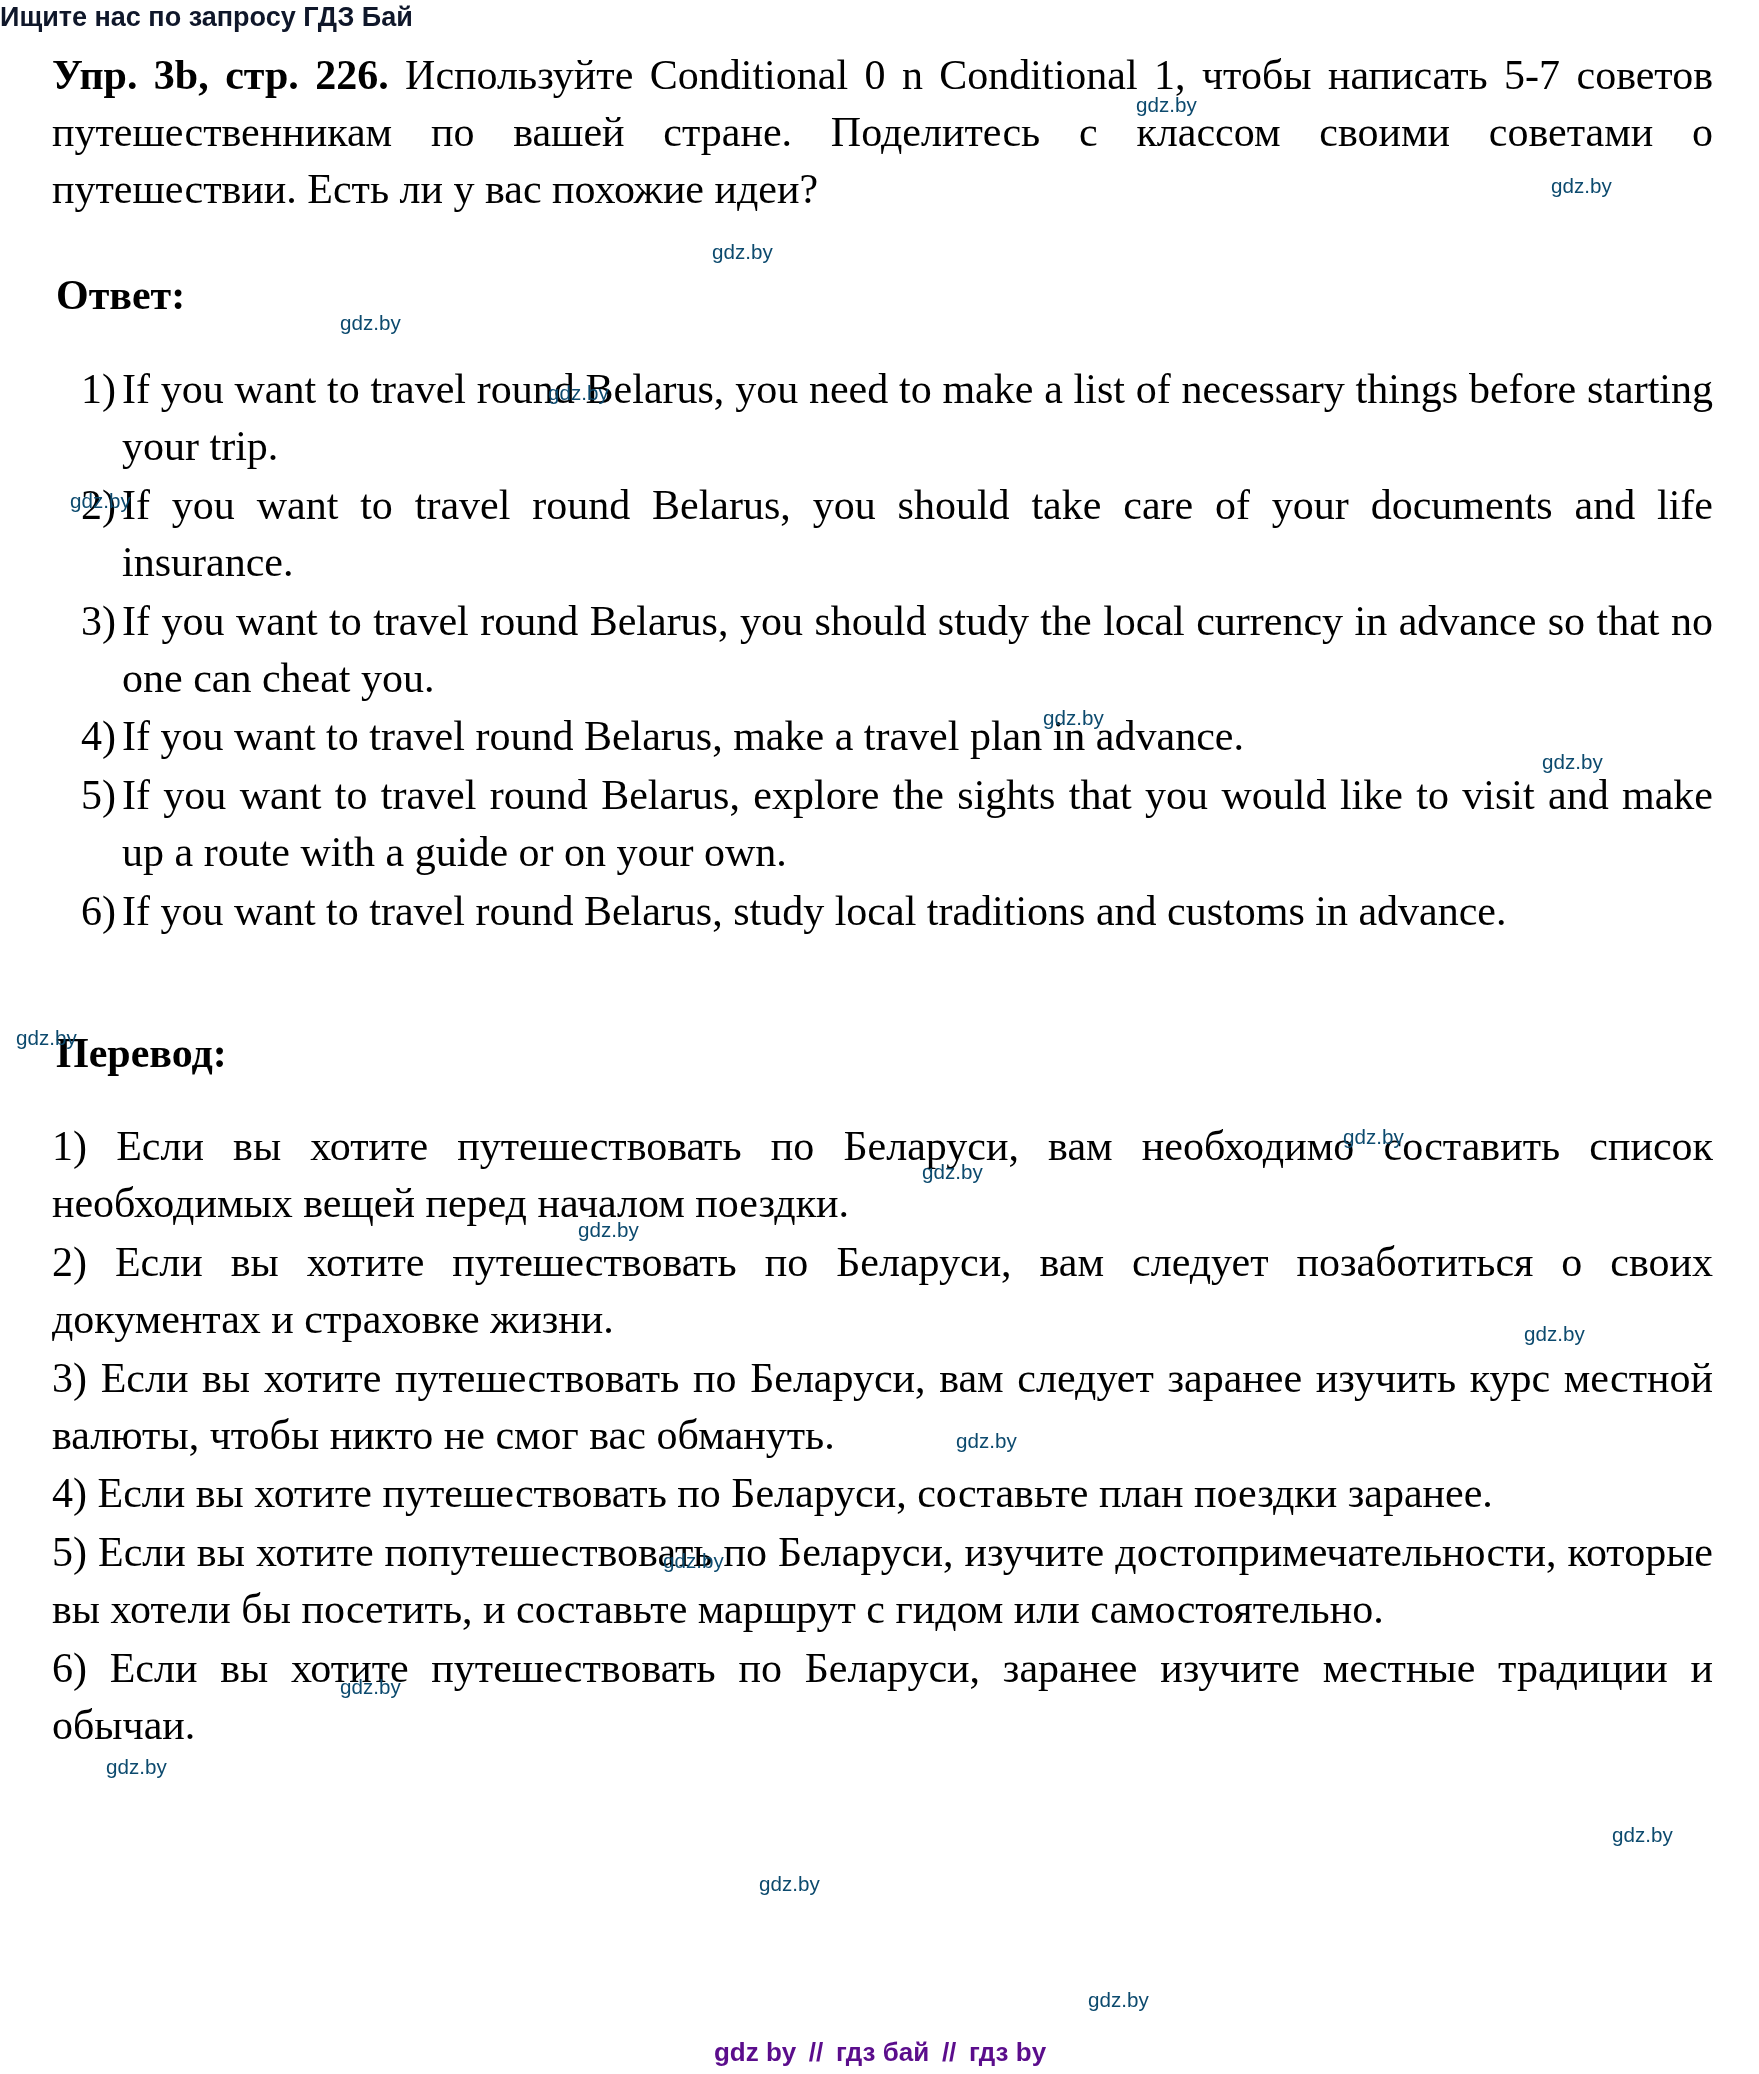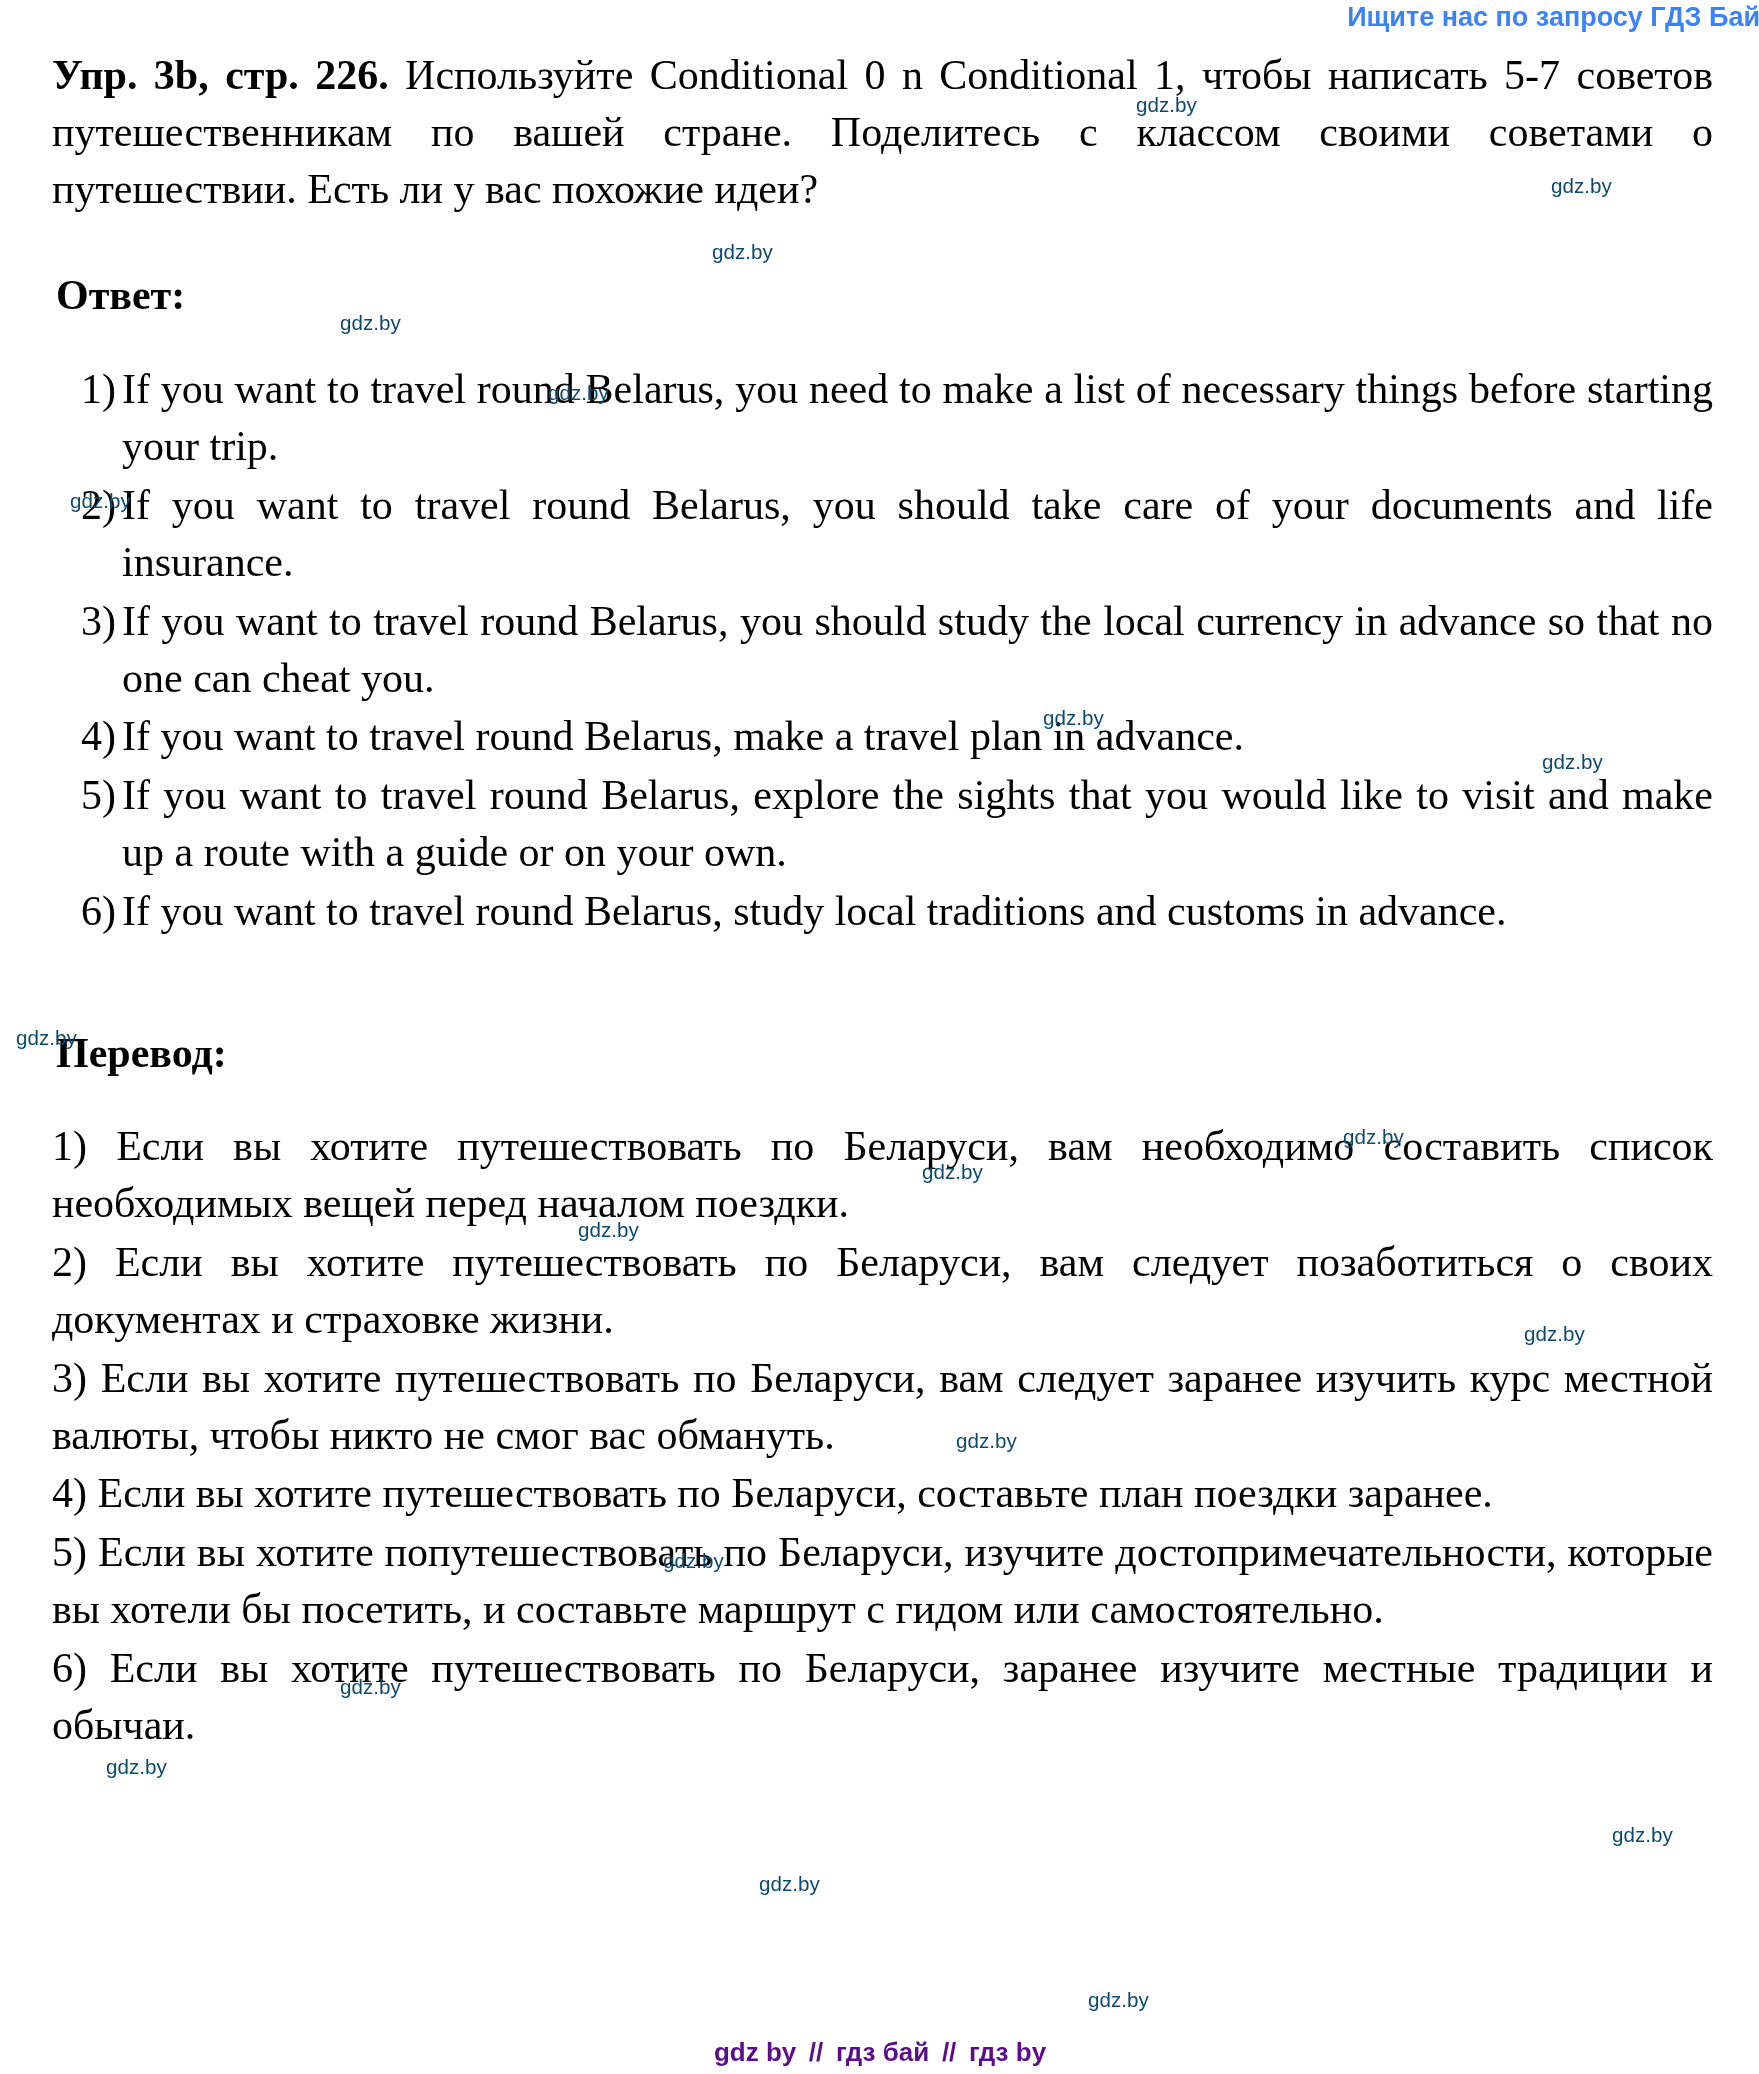--- a/index.html
+++ b/index.html
@@ -23,27 +23,27 @@
     height: 2074px;
     box-sizing: border-box;
   }
 
   
   .promo-bar {
     position: absolute;
     top: 0px;
     left: 0;
     width: 100%;
-    text-align: right;
+    text-align: left;
     font-family: "Liberation Sans", "DejaVu Sans", sans-serif;
     font-weight: bold;
     font-size: 27px;
     line-height: 34px;
     letter-spacing: 0px;
-    color: #3b82f6;
+    color: #0f172a;
     white-space: nowrap;
   }
 
   
   .content {
     position: absolute;
     left: 52px;
     top: 47px;
     width: 1661px;
   }

